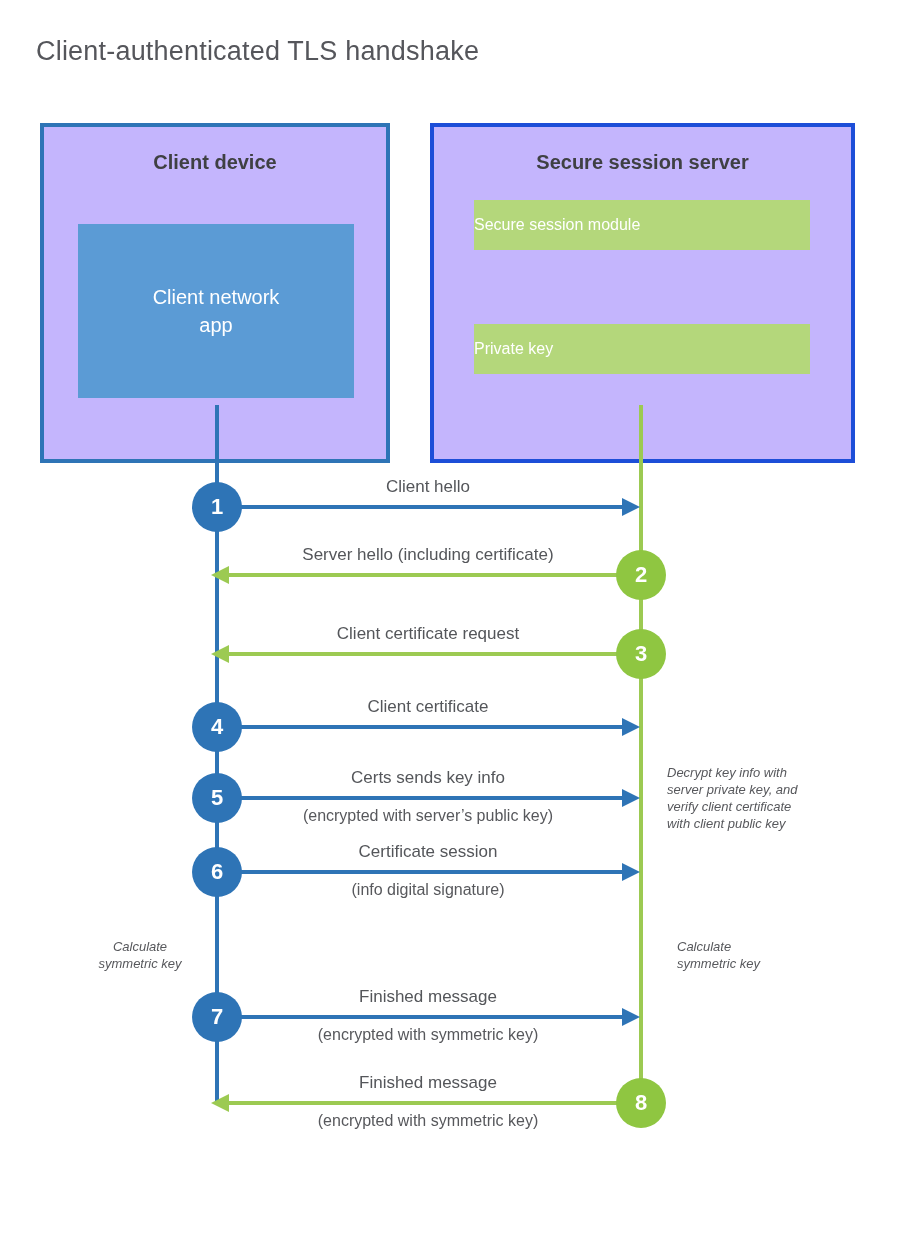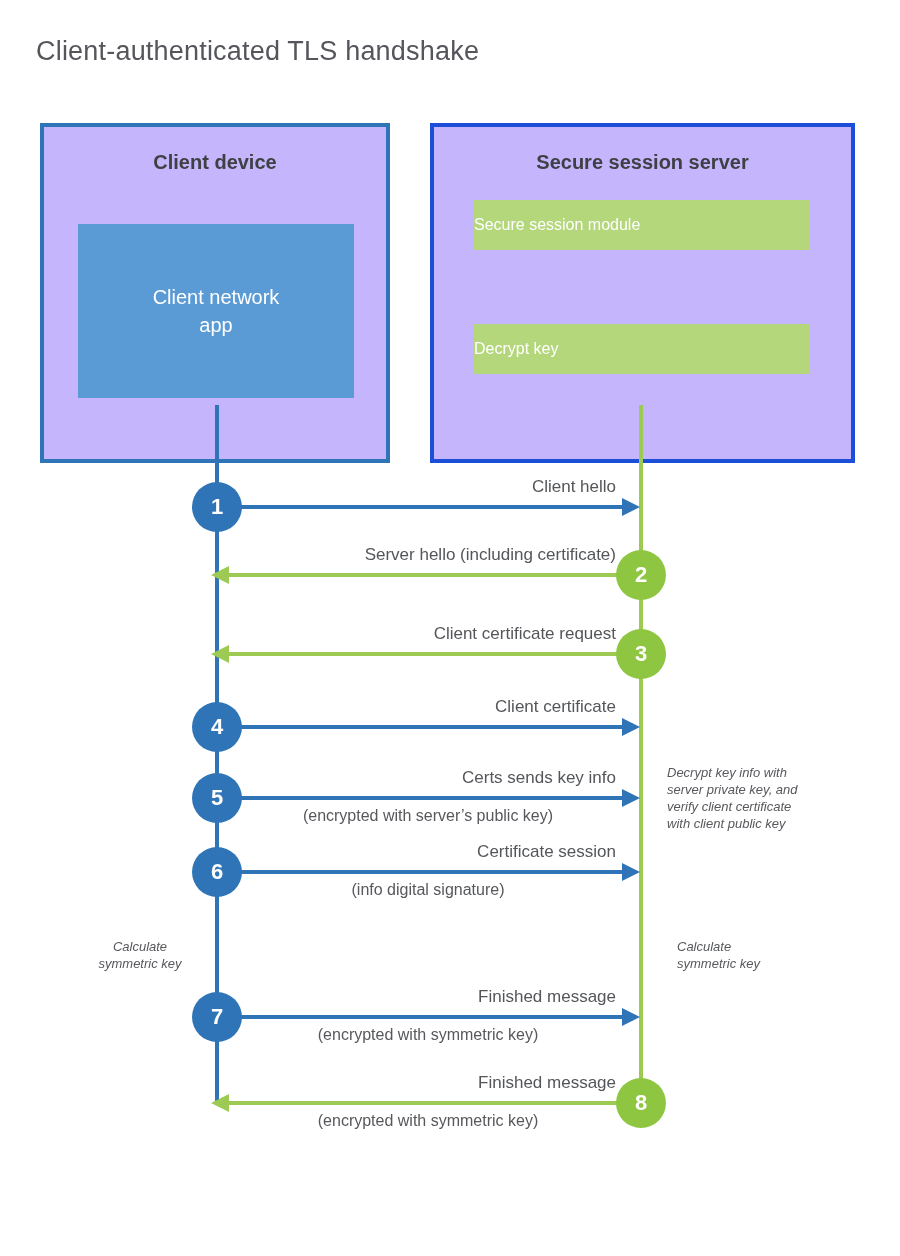--- a/index.html
+++ b/index.html
@@ -42,21 +42,21 @@
   .row.green .head{left:211px;border-top:9px solid transparent;border-bottom:9px solid transparent;border-right:18px solid #9cca52;}
   .row .circle{
     position:absolute;top:-25px;width:50px;height:50px;border-radius:50%;
     display:flex;align-items:center;justify-content:center;
     color:#fff;font-size:22px;font-weight:700;
   }
   .row.blue .circle{left:192px;background:#2e74b6;}
   .row.green .circle{left:616px;background:#8fc641;}
   .row .label{
     position:absolute;left:240px;width:376px;top:-31px;
-    text-align:right;font-size:17px;color:#54565a;line-height:22px;
+    text-align:center;font-size:17px;color:#54565a;line-height:22px;
   }
   .row .sublabel{
     position:absolute;left:240px;width:376px;top:9px;
     text-align:center;font-size:16px;color:#57585c;line-height:17px;
   }
   
   .note{position:absolute;font-size:13px;line-height:17px;color:#57585c;white-space:pre-line;font-style:italic;}
   .note-decrypt{left:667px;top:764px;text-align:left;}
   .calc-left{left:85px;top:938px;width:110px;text-align:center;}
   .calc-right{left:677px;top:938px;text-align:left;}
@@ -72,21 +72,21 @@
     <div class="box-heading">Client device</div>
     <div class="app-rect">
       <span>Client network
 app</span>
     </div>
   </div>
 
   <div class="box server-box">
     <div class="box-heading">Secure session server</div>
     <div class="bar b0">Secure session module</div>
-    <div class="bar b2">Decrypt key</div>
+    <div class="bar b2">Private key</div>
   </div>
 
   <div class="vline vline-client"></div>
   <div class="vline vline-server"></div>
 
   <div class="row blue" style="top:507px">
     <div class="label">Client hello</div>
     <div class="line"></div>
     <div class="head"></div>
     <div class="circle">

